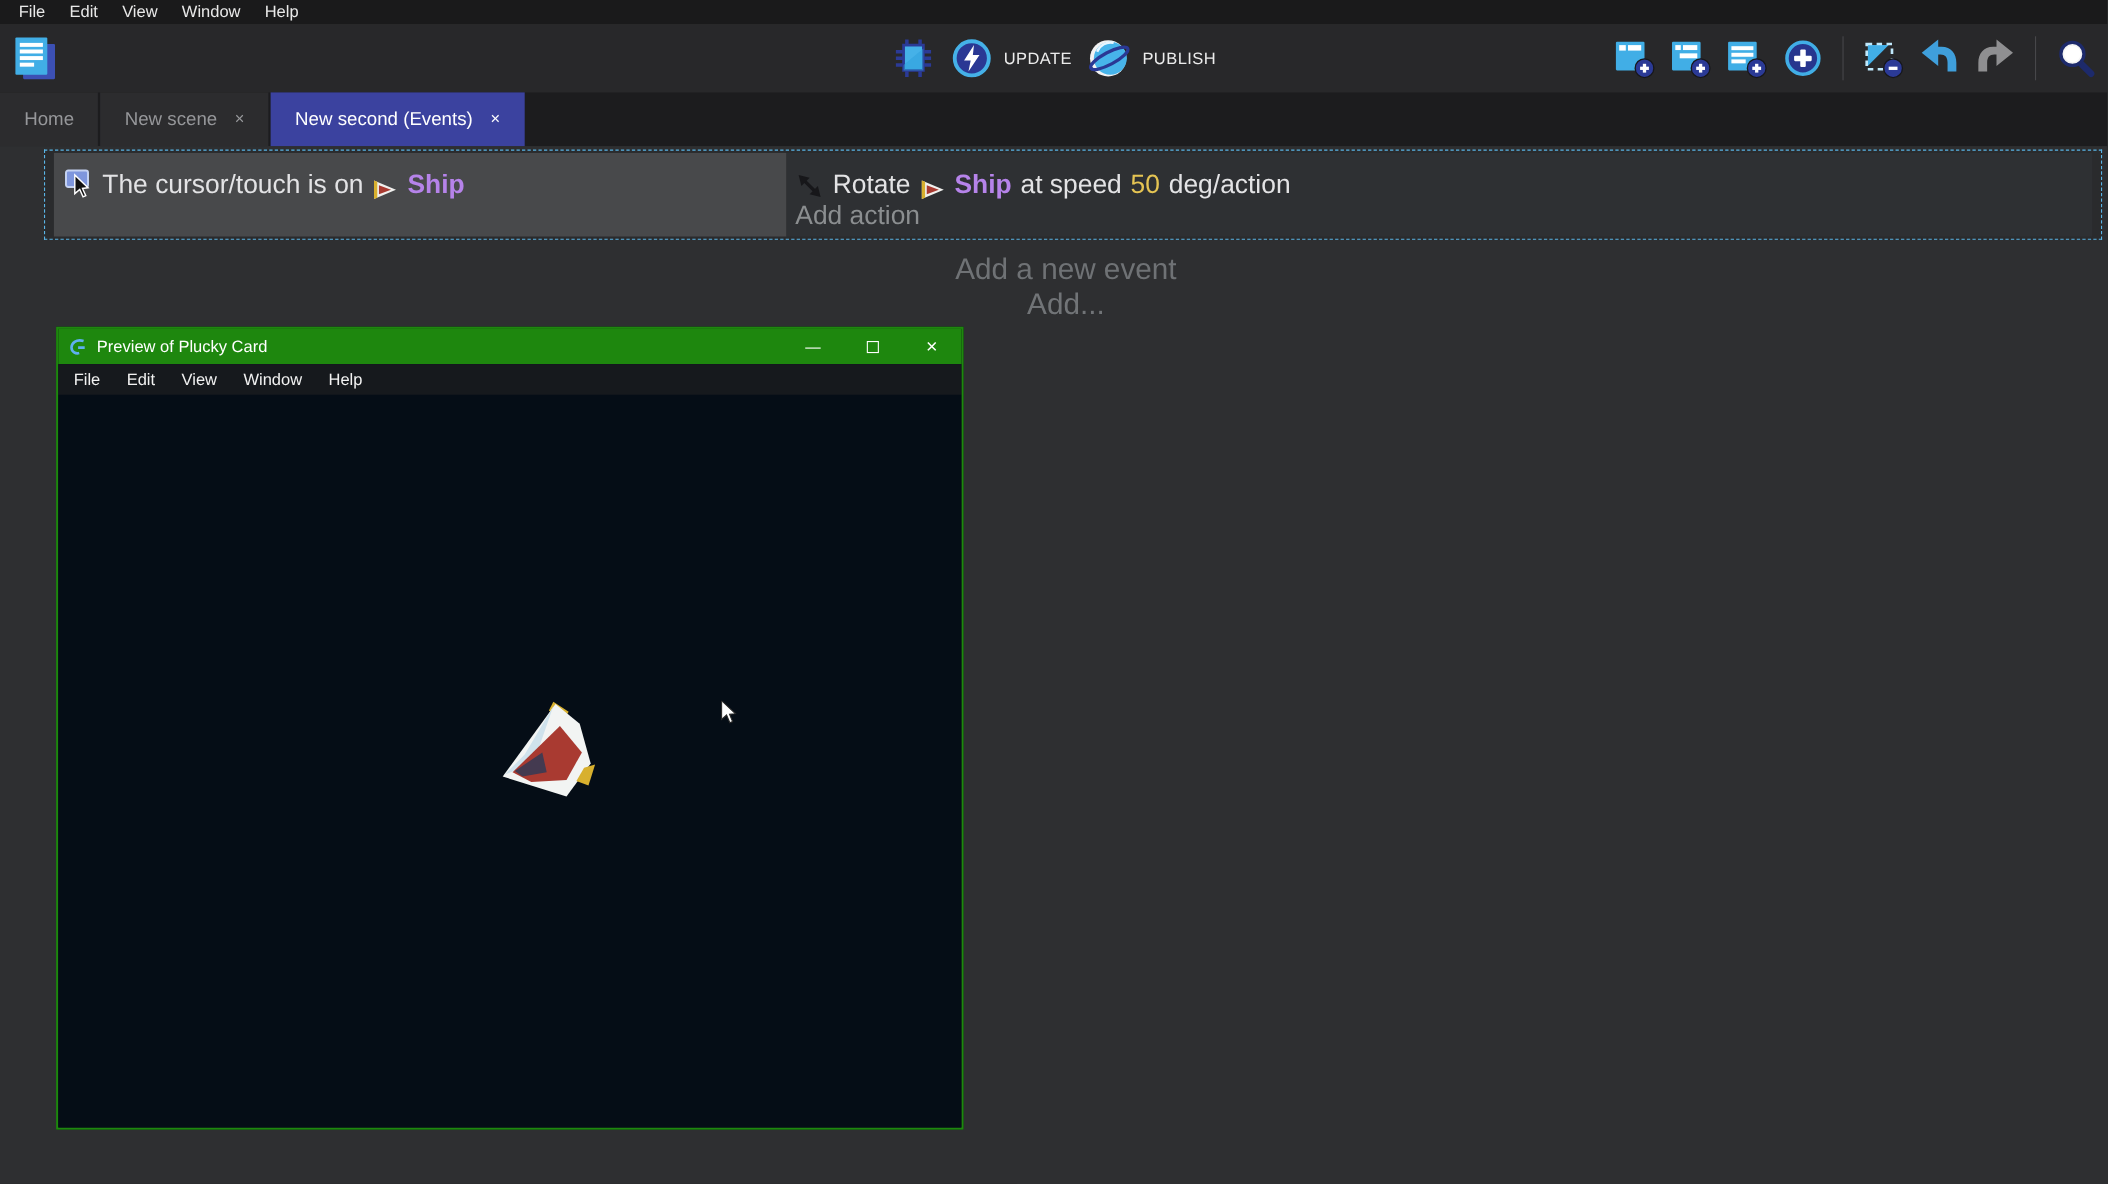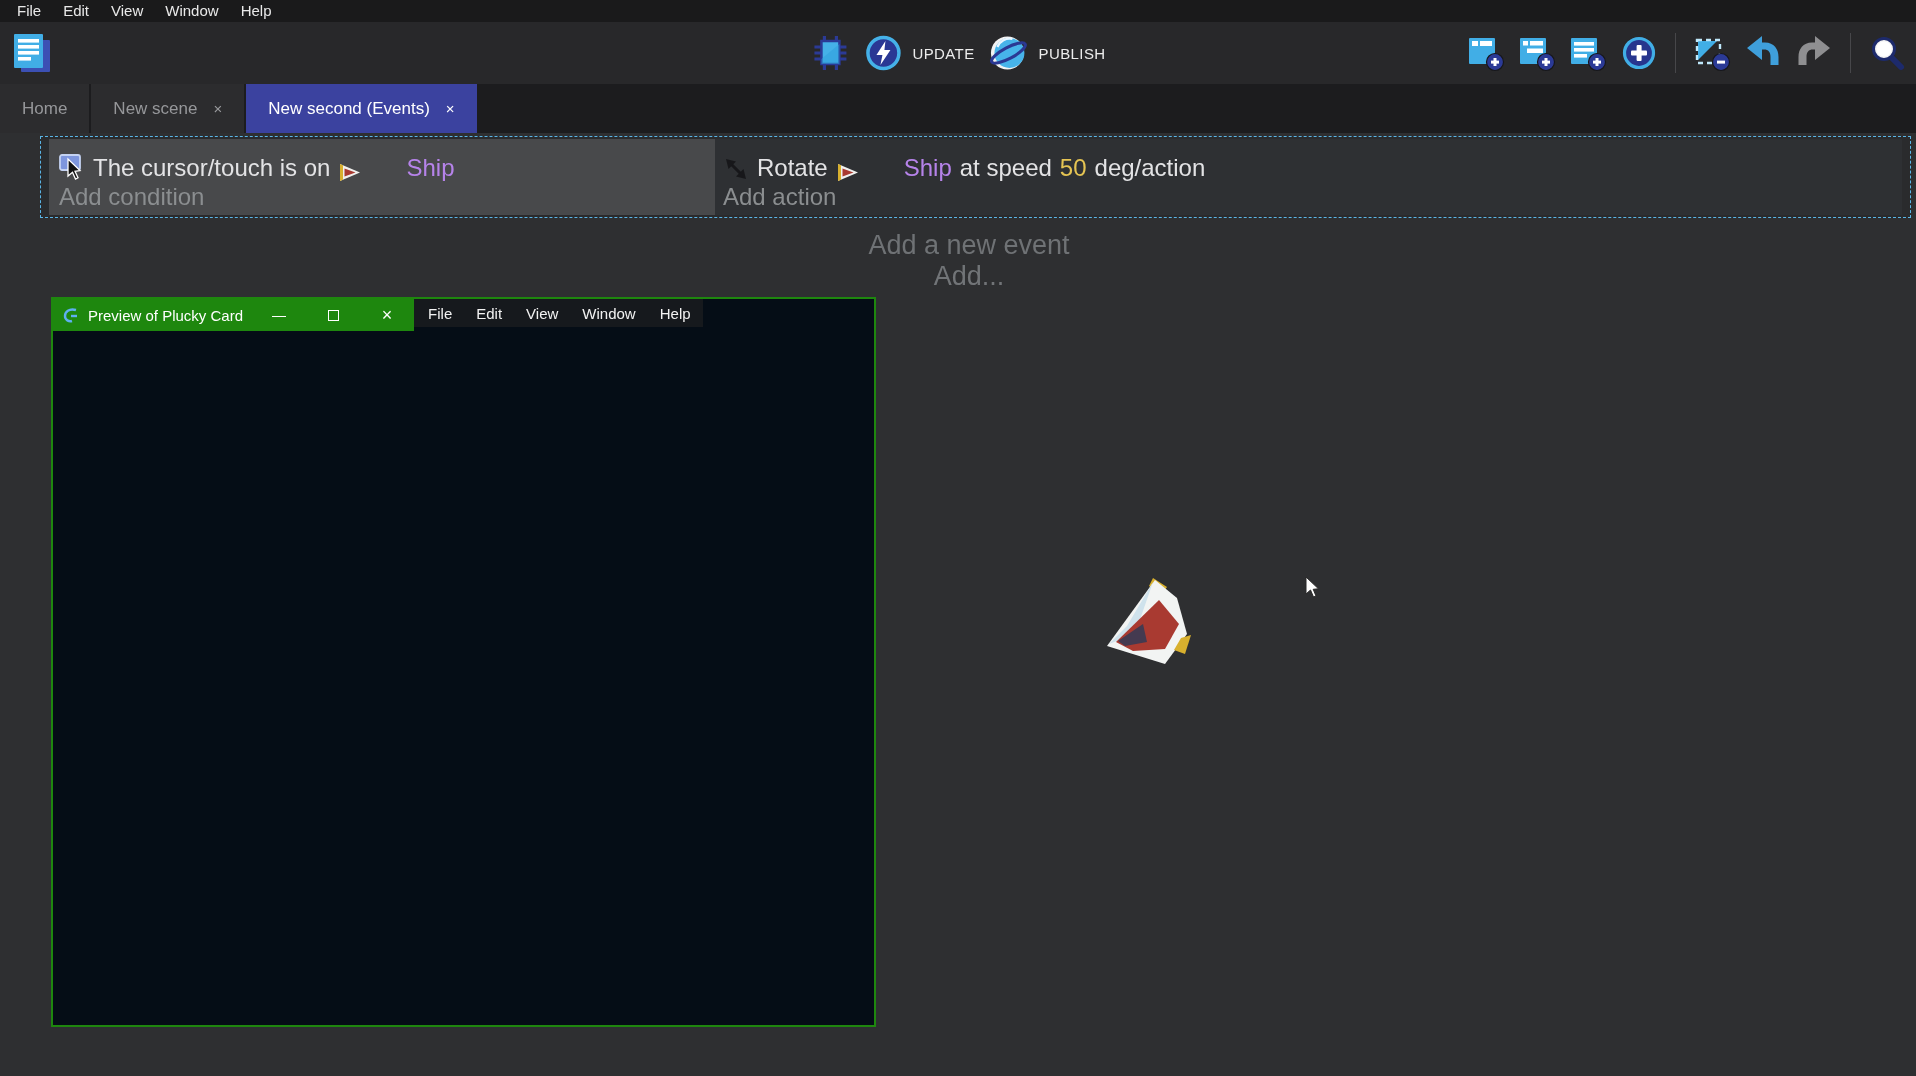--- a/index.html
+++ b/index.html
@@ -35,31 +35,31 @@
 
   
   .events { position:absolute; left:0; top:133px; right:0; bottom:0; background:#2e2f31; }
   .event-row { position:absolute; left:40px; right:5px; top:3px; height:82px;
                border:1px dashed #5ab5e6; background:#2a2b2d;
                display:flex; padding:2px 8px 2px 8px; }
   .cond-cell { width:666px; background:#48494b; padding:5px 0 0 10px; cursor:pointer; }
   .act-cell  { flex:1; background:#2e3033; padding:5px 0 0 8px; cursor:pointer; }
   .ev-line1 { display:flex; align-items:flex-end; gap:8px; height:38px;
               font-size:24px; color:#e3e3e5; white-space:nowrap; }
-  .obj-name { color:#b683ea; font-weight:normal;margin-left:36px; }
+  .obj-name { color:#b683ea; font-weight:bold; }
   .num-val { color:#e5c453; }
   .placeholder { font-size:24px; color:#8b8e90; margin-top:1px; cursor:pointer; }
   .add-event-row { position:absolute; left:40px; right:18px; top:97px;
                    display:flex; justify-content:space-between; align-items:center;flex-direction:column; }
   .add-new-event { font-size:27px; color:#6f7275; cursor:pointer; }
   .add-button { font-size:27px; color:#717477; cursor:pointer; }
 
   
   .preview { position:absolute; left:51px; top:164px; width:825px; height:730px;
-             border:2px solid #1e870e; display:flex; flex-direction:row; background:#050d16; }
+             border:2px solid #1e870e; display:flex; flex-direction:column; background:#050d16; }
   .pv-title { height:32px; background:#1e870e; display:flex; align-items:center;
               padding:0 0 0 10px; gap:9px; }
   .pv-title-text { color:#ffffff; font-size:15px; }
   .pv-controls { margin-left:auto; display:flex; align-items:center; height:100%; }
   .pv-ctrl { width:54px; height:100%; display:flex; align-items:center; justify-content:center;
              color:#ffffff; font-size:14px; cursor:pointer; }
   .pv-max-box { width:11px; height:11px; border:1.5px solid #ffffff; display:inline-block; }
   .pv-menu { height:28px; background:#16191d; display:flex; align-items:center; padding-left:2px; }
   .pv-menu-item { color:#f2f2f2; font-size:15px; padding:0 12px; cursor:pointer; }
   .pv-game { flex:1; position:relative; background:#050d16; cursor:default; }
@@ -236,21 +236,20 @@
           <span>The cursor/touch is on</span>
           <span class="icon-btn">
             <svg width="24" height="19" viewBox="0 0 24 19">
               <polygon points="2,1 22,9.5 2,18" fill="#f0f0ee"></polygon>
               <polygon points="2,1 5,2.3 5,16.7 2,18" fill="#d8b02e"></polygon>
               <polygon points="6.5,5.5 17.5,9.5 6.5,13.5" fill="#a93a31"></polygon>
             </svg>
           </span>
           <span class="obj-name">Ship</span>
         </div>
-        <div class="placeholder">Add condition</div>
       </div>
 
       <div class="act-cell">
         <div class="ev-line1">
           <span class="icon-btn">
             <svg width="26" height="26" viewBox="0 0 26 26">
               <line x1="7" y1="7" x2="19" y2="19" stroke="#17171a" stroke-width="3"></line>
               <polygon points="3,3 13,5.5 5.5,13" fill="#17171a"></polygon>
               <polygon points="23,23 13,20.5 20.5,13" fill="#17171a"></polygon>
             </svg>

